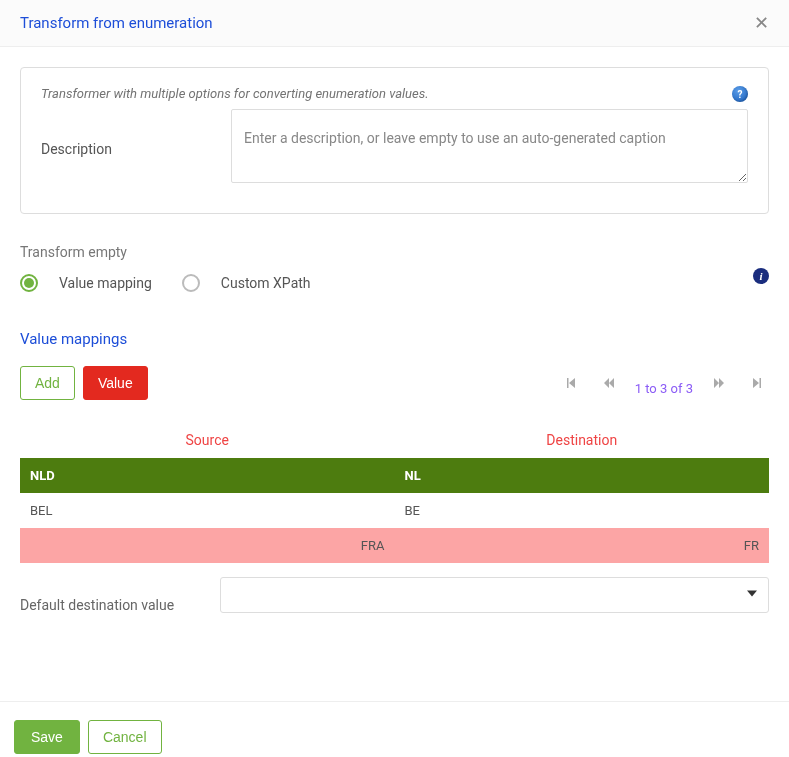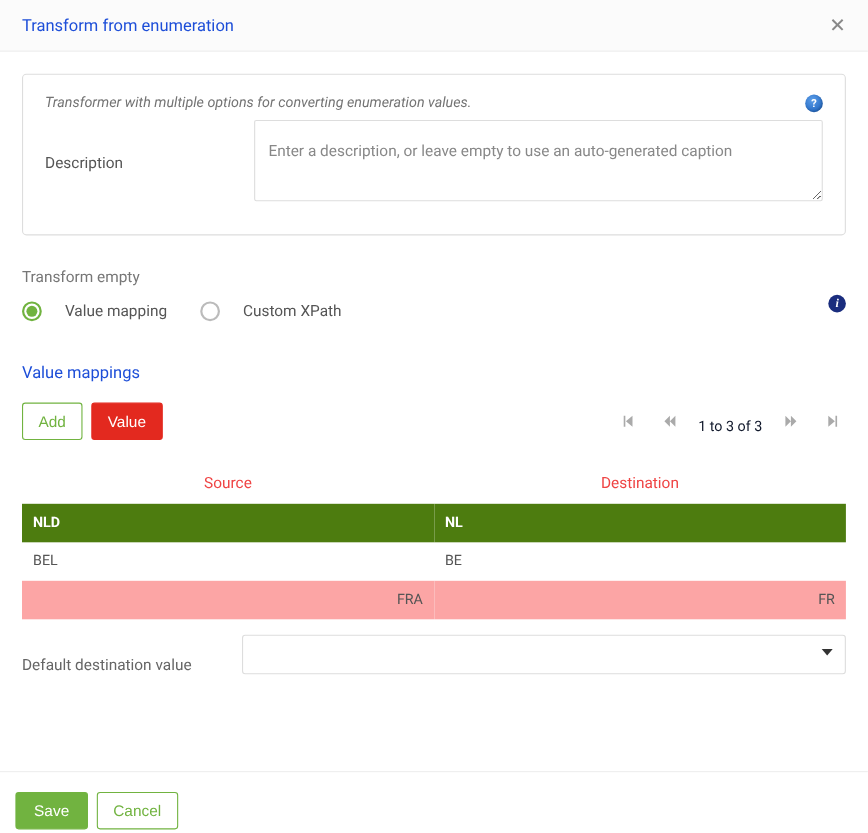--- a/index.html
+++ b/index.html
@@ -191,21 +191,21 @@
       color: #aaa;
       cursor: pointer;
       background: none;
       border: none;
       font-size: 14px;
       padding: 0 6px;
       display: flex;
       align-items: center;
     }
     .page-text {
-      color: #0f172a;
+      color: #8b5cf6;
       font-size: 13px;
       margin-top: 11px;
     }
     .table {
       width: 100%;
       border-collapse: collapse;
     }
     .table th {
       text-align: center;
       padding: 10px 10px;

